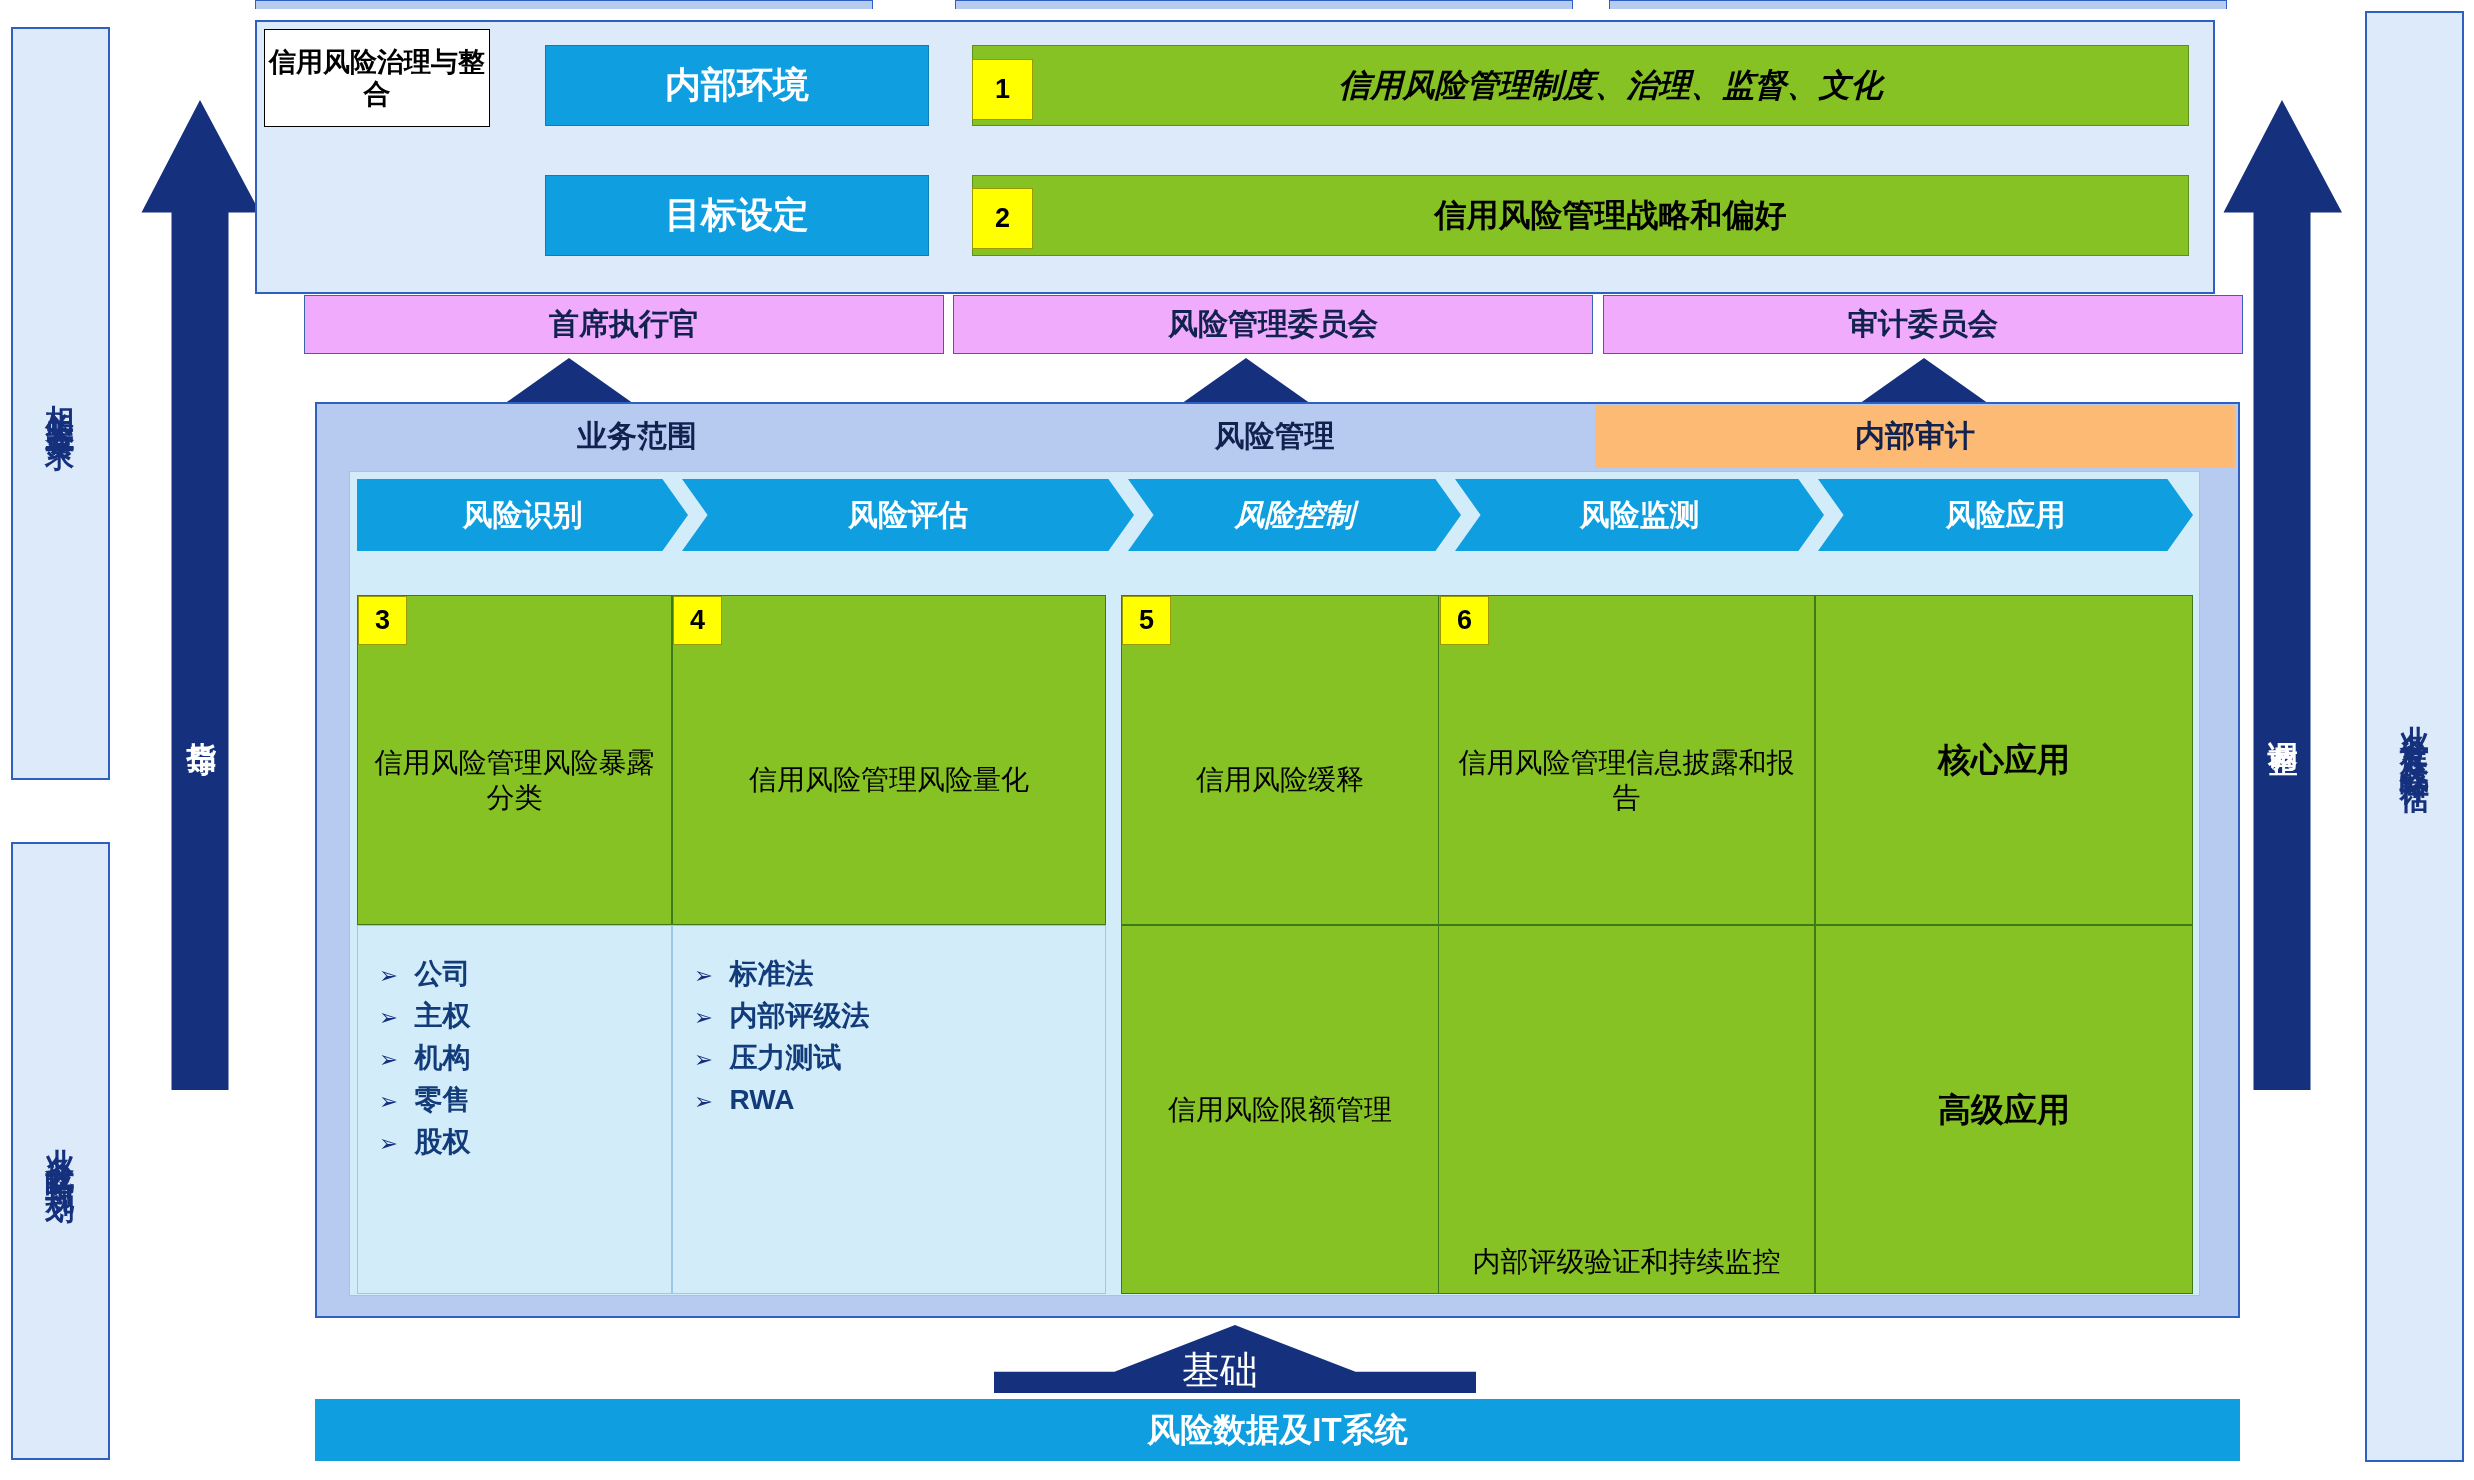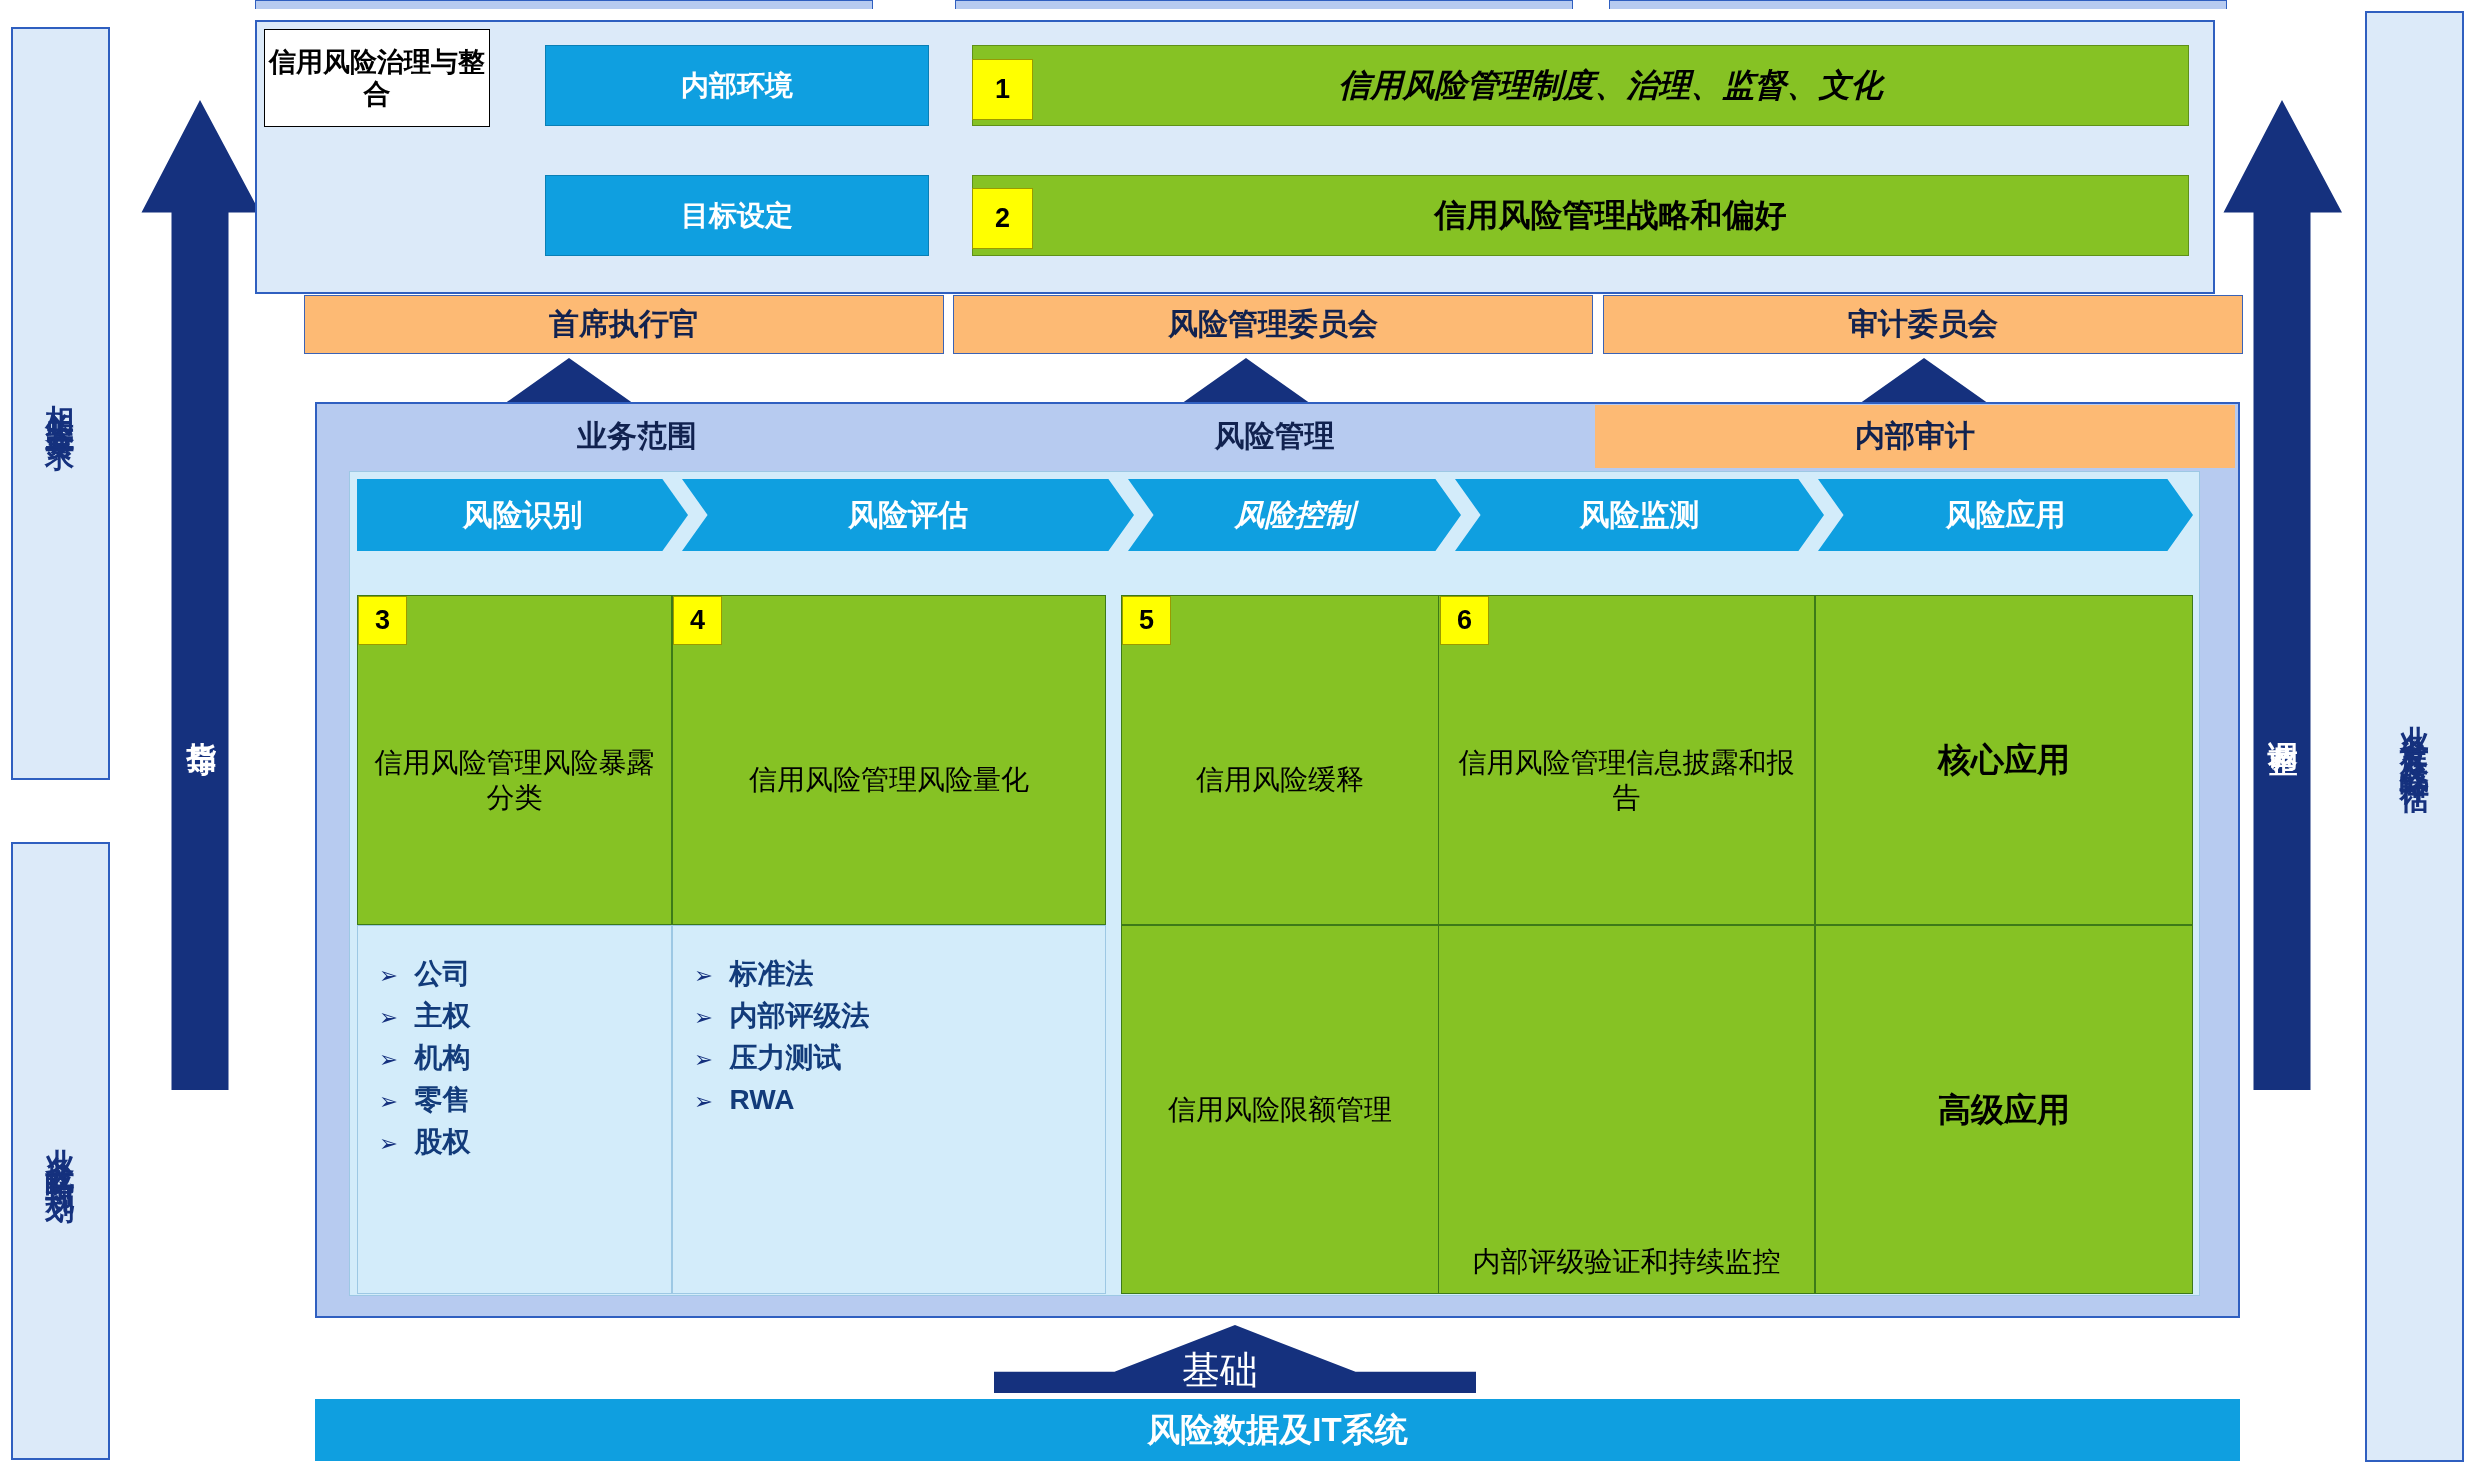--- a/index.html
+++ b/index.html
@@ -22,31 +22,31 @@
     display:flex;align-items:center;justify-content:center;border:0.8px solid #9a9a00;}
 
   .cellgreen{position:absolute;box-sizing:border-box;background:#86c224;border:1.5px solid #3d7a18;
     display:flex;align-items:center;justify-content:center;text-align:center;font-size:28px;line-height:1.25;color:#000;}
   .cellcyan{position:absolute;box-sizing:border-box;background:#d3ecfa;border:1.5px solid #9dc8e4;}
 
   .bullets{font-size:28px;line-height:1.5;font-weight:bold;color:#123b7a;padding-left:21px;}
   .bullets div{display:flex;align-items:baseline;}
   .bullets .g{color:#15317e;margin-right:16.6px;font-size:22.6px;}
 
-  .hdr-pale{position:absolute;box-sizing:border-box;background:#fdba74;border:1.5px solid #3b63b5;
+  .hdr-pale{position:absolute;box-sizing:border-box;background:#f0abfc;border:1.5px solid #3b63b5;
     display:flex;align-items:center;justify-content:center;font-size:30px;font-weight:bold;color:#11224f;}
 
   .panel{position:absolute;box-sizing:border-box;}
 
   .topband{position:absolute;box-sizing:border-box;background:#dceaf9;border:2.3px solid #2f5fc0;}
   .titlebox{position:absolute;box-sizing:border-box;background:#fff;border:1.5px solid #000;
     display:flex;align-items:center;justify-content:center;text-align:center;font-size:27px;font-weight:bold;line-height:1.2;}
 
   .bluebtn{position:absolute;box-sizing:border-box;background:#0f9fe0;border:0.8px solid #0a7fb5;color:#fff;
-    display:flex;align-items:center;justify-content:center;font-size:28px;font-weight:bold;}
+    display:flex;align-items:center;justify-content:center;font-size:36px;font-weight:bold;}
 
   .greenbar{position:absolute;box-sizing:border-box;background:#86c224;border:0.8px solid #5f9118;color:#000;
     display:flex;align-items:center;justify-content:center;font-size:32px;font-weight:bold;}
 
   .bottombar{position:absolute;box-sizing:border-box;background:#0f9fe0;color:#fff;
     display:flex;align-items:center;justify-content:center;font-size:33px;font-weight:bold;}
 
   .arrow-up{position:absolute;}
   .footlabel{position:absolute;color:#fff;font-size:38px;font-weight:normal;}
 </style>

